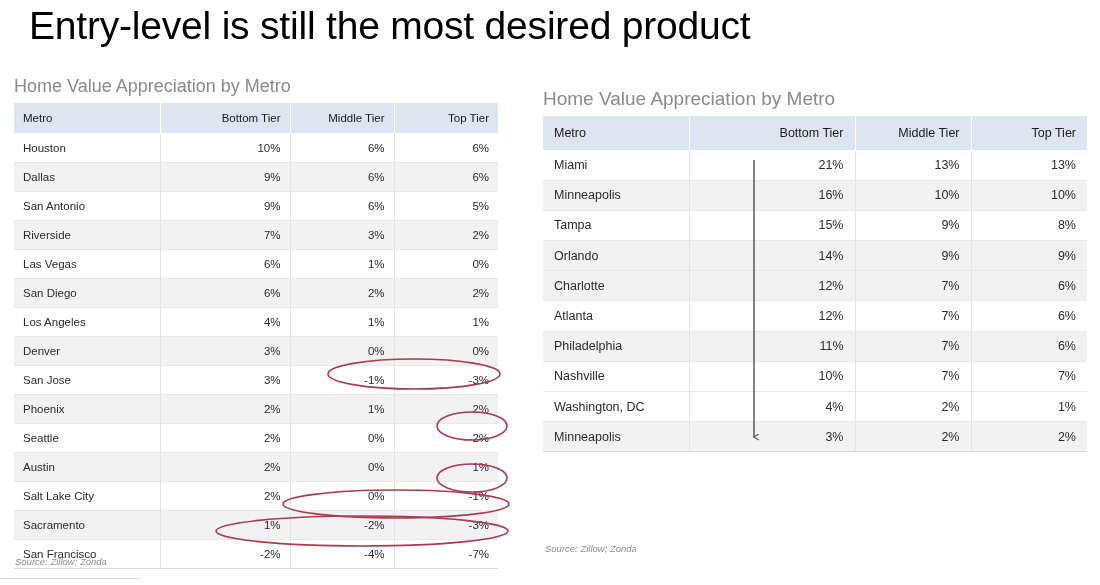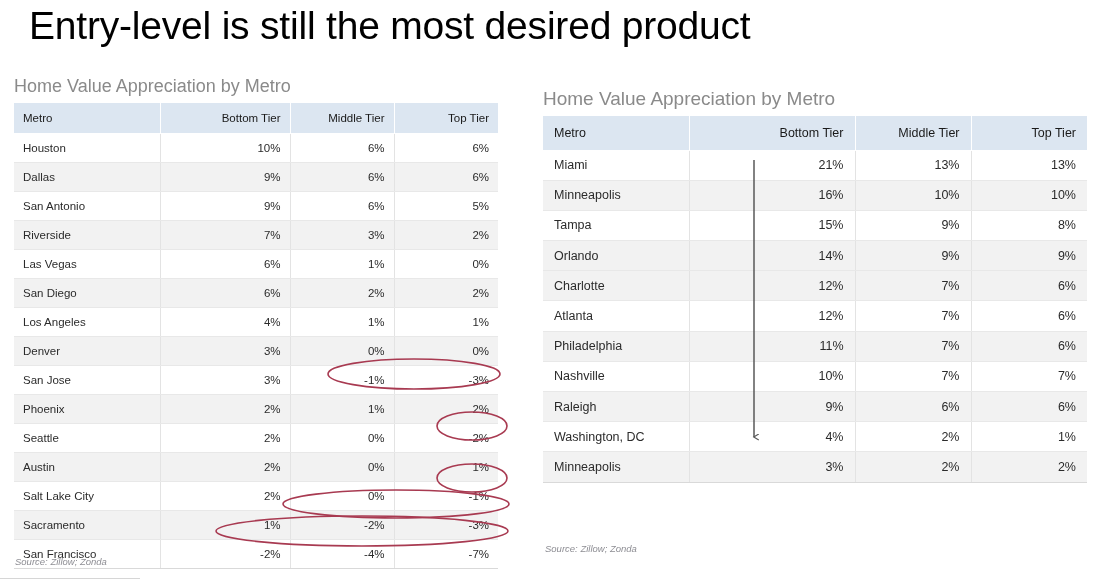--- a/index.html
+++ b/index.html
@@ -297,26 +297,20 @@
           <td class="metro-name">Philadelphia</td>
           <td>11%</td>
           <td>7%</td>
           <td>6%</td>
         </tr>
         <tr>
           <td class="metro-name">Nashville</td>
           <td>10%</td>
           <td>7%</td>
           <td>7%</td>
-        </tr>
-        <tr class="alt">
-          <td class="metro-name">Raleigh</td>
-          <td>9%</td>
-          <td>6%</td>
-          <td>6%</td>
         </tr>
         <tr>
           <td class="metro-name">Washington, DC</td>
           <td>4%</td>
           <td>2%</td>
           <td>1%</td>
         </tr>
         <tr class="alt">
           <td class="metro-name">Minneapolis</td>
           <td>3%</td>

